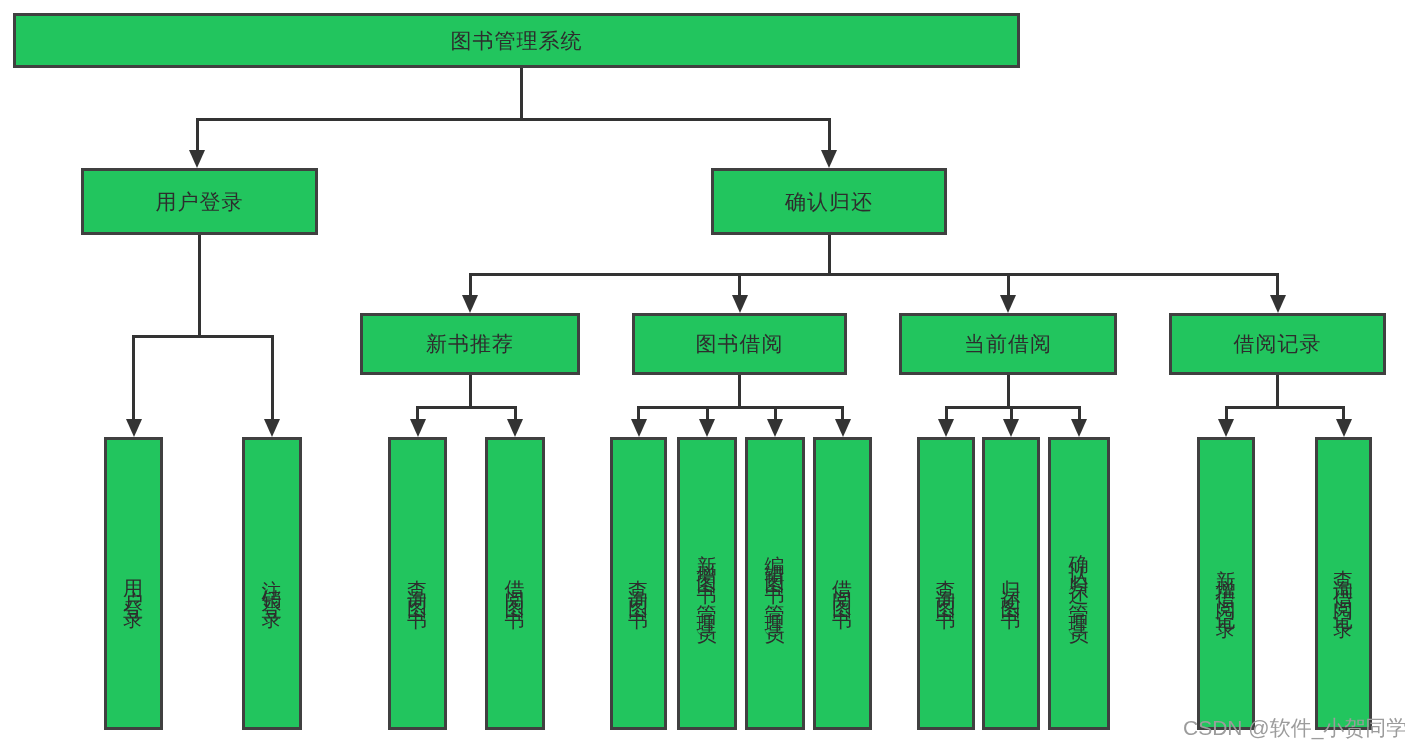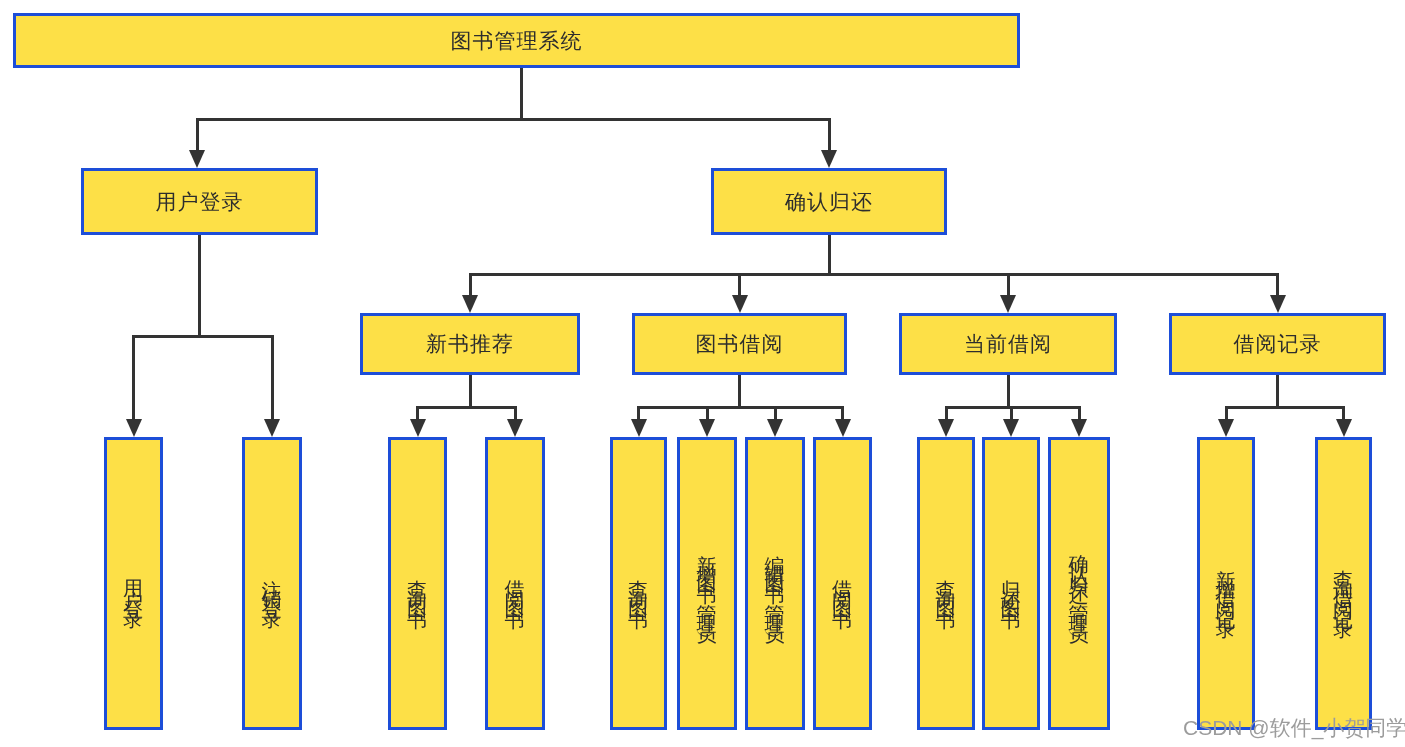--- a/index.html
+++ b/index.html
@@ -1,22 +1,22 @@
 <!DOCTYPE html>
 <html><head>
 <meta charset="utf-8">
 <style>
   html,body{margin:0;padding:0;background:#ffffff;}
   .canvas{
     position:relative;width:1405px;height:747px;background:#ffffff;overflow:hidden;
     font-family:"Liberation Sans","DejaVu Sans",sans-serif;
   }
   .box{
-    position:absolute;box-sizing:border-box;background:#fde047;
-    border:3px solid #1d4ed8;color:#2d2d2d;
+    position:absolute;box-sizing:border-box;background:#22c55e;
+    border:3px solid #404040;color:#2d2d2d;
     display:flex;align-items:center;justify-content:center;
     font-size:21px;letter-spacing:1px;
   }
   .leaf span{
     writing-mode:vertical-rl;text-orientation:upright;
     font-size:20px;letter-spacing:10px;line-height:1;
   }
   .line{position:absolute;background:#333333;}
   .vline{width:3px;}
   .hline{height:3px;}

